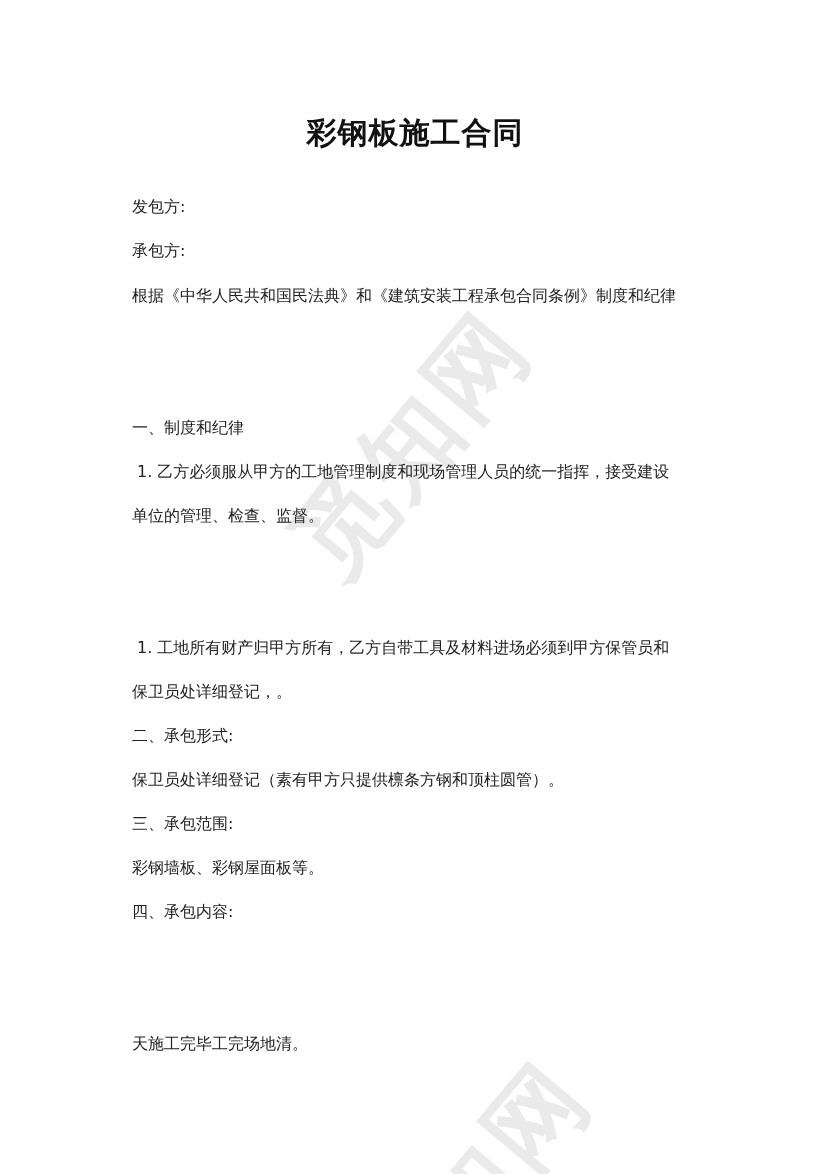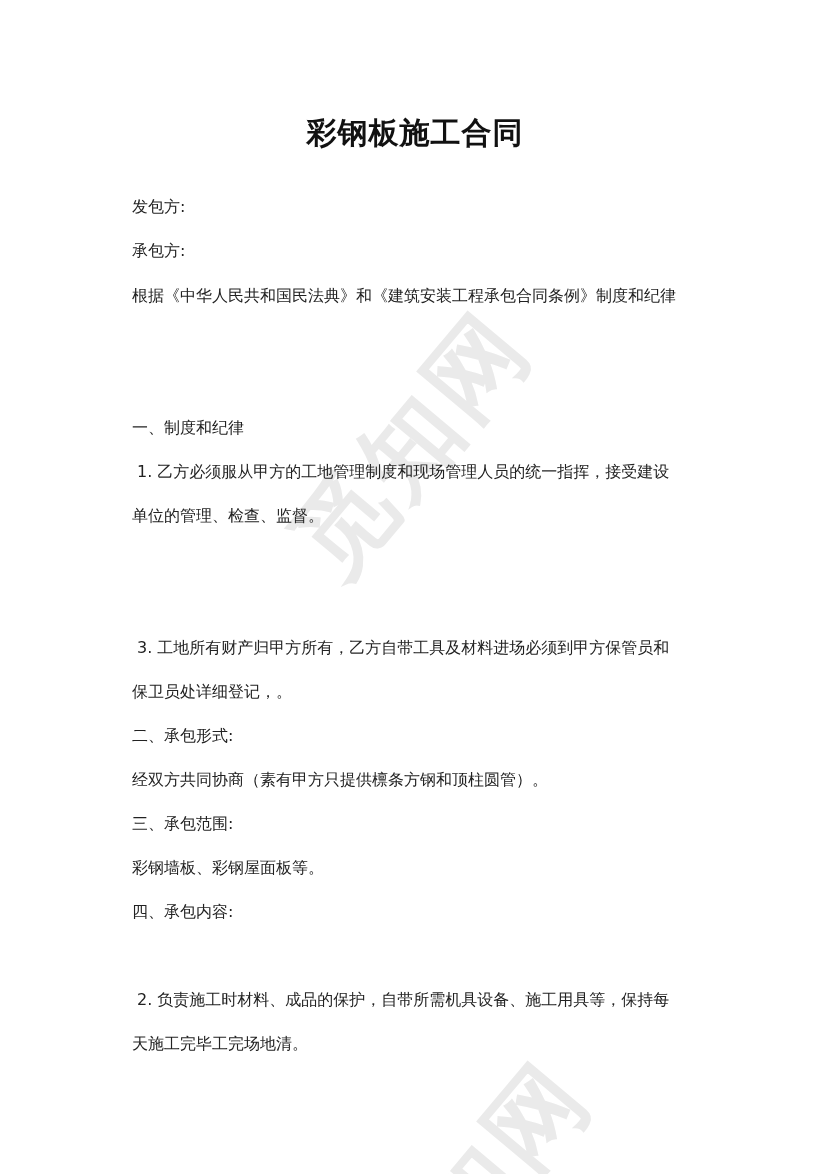--- a/index.html
+++ b/index.html
@@ -63,26 +63,25 @@
     <div class="title">彩钢板施工合同</div>
 
     <div class="line" style="top:195px">发包方:</div>
     <div class="line" style="top:239px">承包方:</div>
 
     <div class="line" style="top:284px">根据《中华人民共和国民法典》和《建筑安装工程承包合同条例》制度和纪律</div>
 
     <div class="line" style="top:416px">一、制度和纪律</div>
     <div class="line indent" style="top:460px">1.  乙方必须服从甲方的工地管理制度和现场管理人员的统一指挥，接受建设</div>
     <div class="line" style="top:504px">单位的管理、检查、监督。</div>
-    <div class="line indent" style="top:636px">3.  工地所有财产归甲方所有，乙方自带工具及材料进场必须到甲方保管员和</div>
+    <div class="line indent" style="top:636px">1.  工地所有财产归甲方所有，乙方自带工具及材料进场必须到甲方保管员和</div>
     <div class="line" style="top:680px">保卫员处详细登记，。</div>
 
     <div class="line" style="top:724px">二、承包形式:</div>
-    <div class="line" style="top:768px">经双方共同协商（素有甲方只提供檩条方钢和顶柱圆管）。</div>
+    <div class="line" style="top:768px">保卫员处详细登记（素有甲方只提供檩条方钢和顶柱圆管）。</div>
 
     <div class="line" style="top:812px">三、承包范围:</div>
     <div class="line" style="top:856px">彩钢墙板、彩钢屋面板等。</div>
 
     <div class="line" style="top:900px">四、承包内容:</div>
-    <div class="line indent" style="top:988px">2.  负责施工时材料、成品的保护，自带所需机具设备、施工用具等，保持每</div>
     <div class="line" style="top:1032px">天施工完毕工完场地清。</div>
   </div>
 </div>
 
 </body></html>

